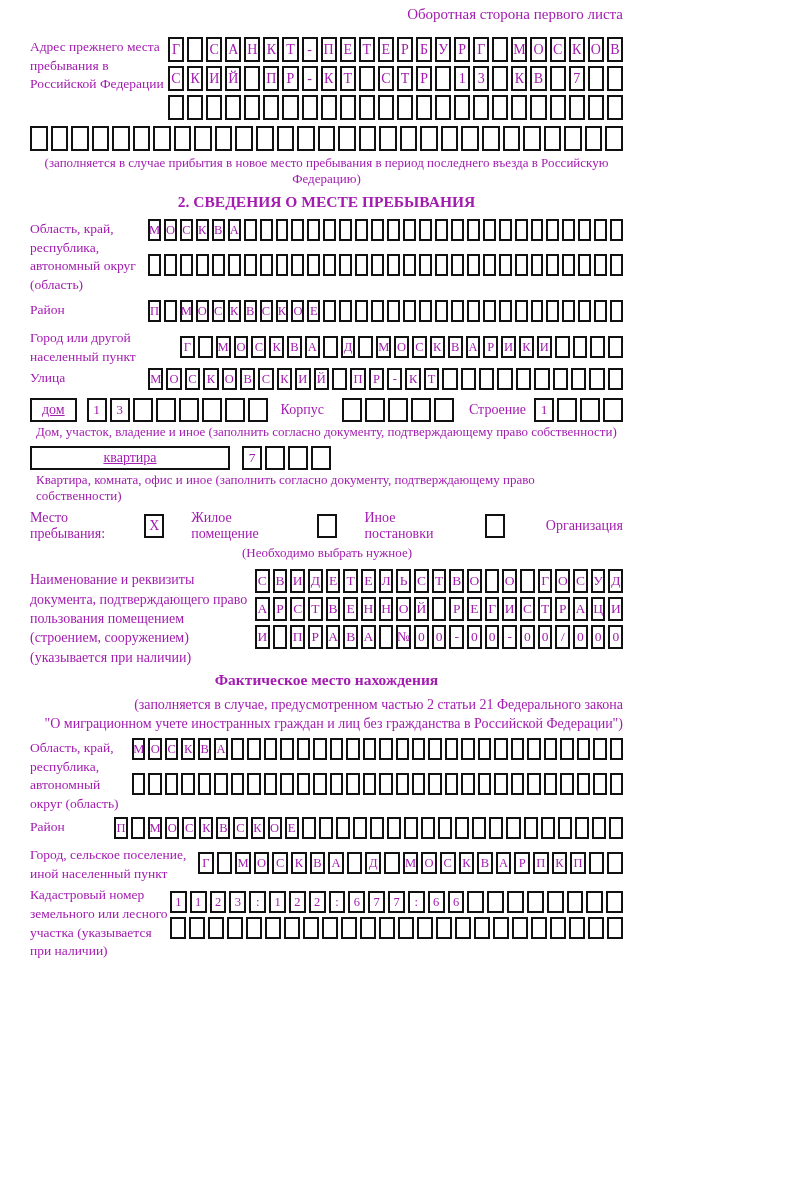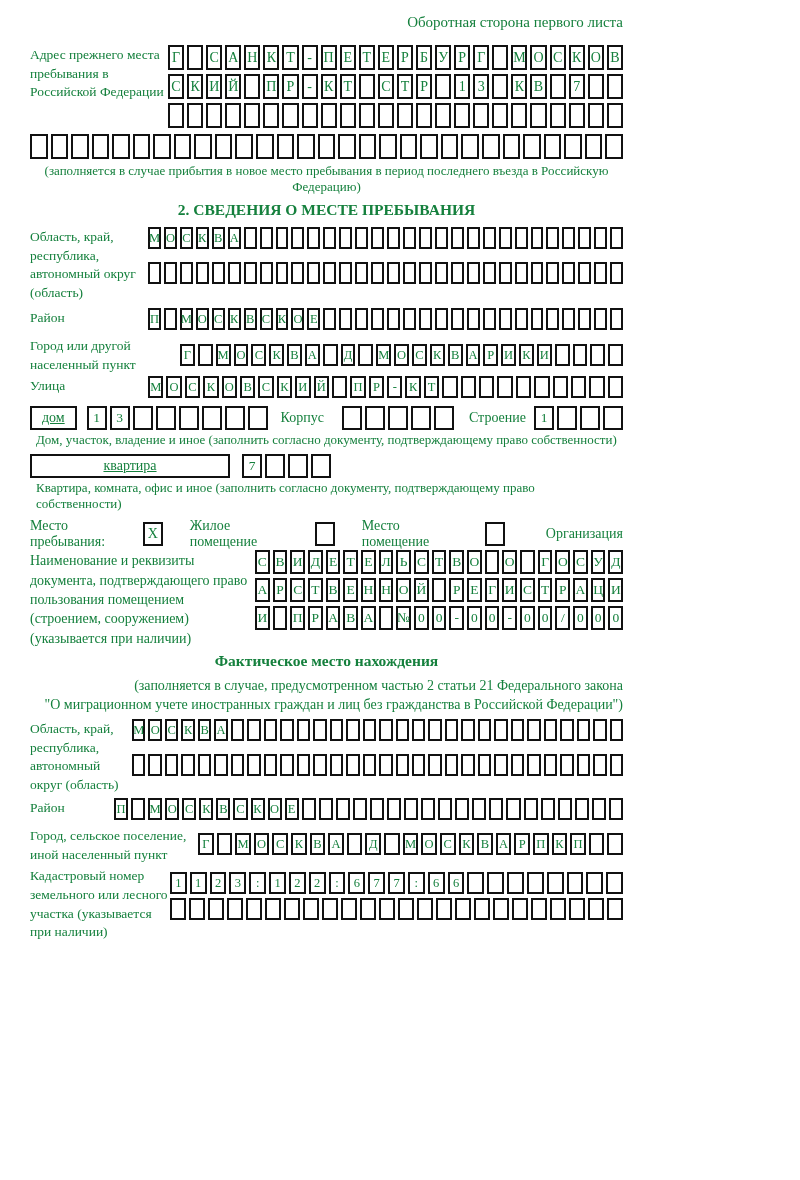--- a/index.html
+++ b/index.html
@@ -1,18 +1,18 @@
 <!DOCTYPE html>
 <html><head>
 <meta charset="utf-8">
 <style>
   html,body { margin:0; padding:0; background:#fff; }
   .page {
     position:relative; width:653px; height:1180px; box-sizing:border-box;
-    padding:14px 30px; background:#fff; color:#15803d;
+    padding:6px 30px; background:#fff; color:#a21caf;
     font-family:"Liberation Serif","DejaVu Serif",serif; font-size:14px; overflow:hidden;
   }
   .hdr-note { text-align:right; font-size:15px; margin-bottom:14px; }
 
   .frow { display:flex; align-items:flex-start; }
   .flabel { flex-shrink:0; line-height:1.38; font-size:13.5px; padding-top:1px; }
   .rows-area { flex:1; min-width:0; }
 
   .box-row { display:flex; gap:3px; margin-bottom:4px; }
   .cbox {
@@ -392,24 +392,25 @@
         <div class="cbox"></div>
       </div>
   </div>
   <div class="small-note">Квартира, комната, офис и иное (заполнить согласно документу, подтверждающему право собственности)</div>
 
   <div class="stay-row">
     <span class="opt-label">Место пребывания:</span>
     <span class="checkbox">X</span>
     <span class="opt-label" style="margin-right:16px;">Жилое помещение</span>
     <span class="checkbox"></span>
-    <span class="opt-label" style="margin-right:16px;">Место помещение</span>
+    <span class="opt-label" style="margin-right:16px;">Иное постановки</span>
     <span class="checkbox" style="margin-right:14px;"></span>
     <span class="opt-label">Организация</span>
   </div>
+  <div class="choose-note">(Необходимо выбрать нужное)</div>
 
   <div class="frow doc mb2">
     <div class="flabel" style="width:225px; font-size:14px;">Наименование и реквизиты документа, подтверждающего право пользования помещением (строением, сооружением) (указывается при наличии)</div>
     <div class="rows-area">
       <div class="box-row">
           <div class="cbox">С</div>
           <div class="cbox">В</div>
           <div class="cbox">И</div>
           <div class="cbox">Д</div>
           <div class="cbox">Е</div>

